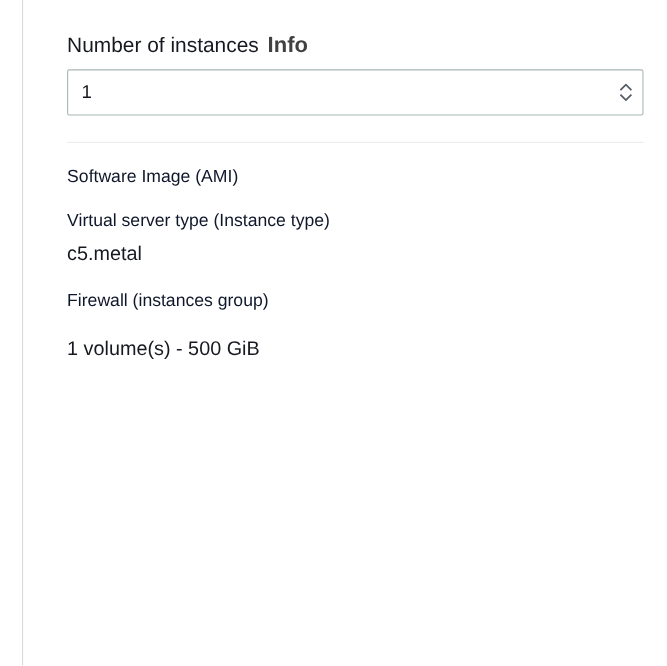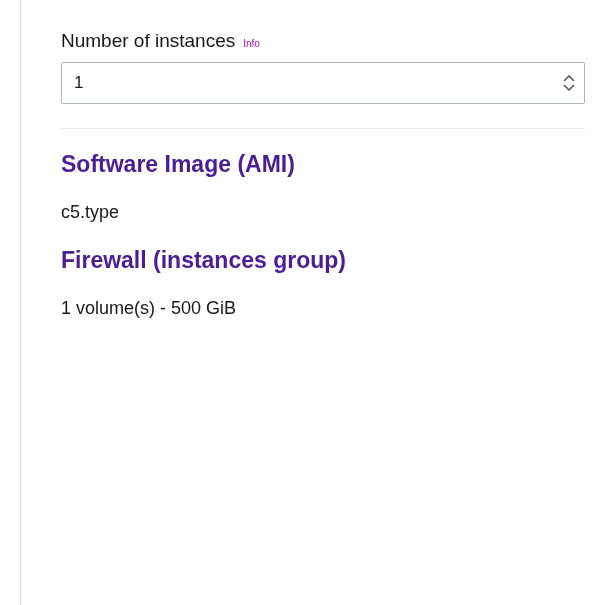--- a/index.html
+++ b/index.html
@@ -26,23 +26,23 @@
       align-items: baseline;
       gap: 8px;
       margin-bottom: 10px;
     }
     .field-label {
       font-size: 19px;
       font-weight: 400;
       color: #16191f;
     }
     .info-link {
-      color: #a21caf;
-      font-size: 10px;
-      font-weight: 400;
+      color: #404040;
+      font-size: 20px;
+      font-weight: 700;
       cursor: pointer;
     }
     .stepper-input {
       position: relative;
       width: 100%;
       margin-bottom: 24px;
     }
     .stepper-input input {
       width: 100%;
       height: 42px;
@@ -68,23 +68,23 @@
     }
     .divider {
       border: none;
       border-top: 1px solid #eaeded;
       margin-bottom: 22px;
     }
     .section {
       margin-bottom: 22px;
     }
     .section-title {
-      color: #4c1d95;
-      font-size: 23px;
-      font-weight: 700;
+      color: #0f172a;
+      font-size: 16px;
+      font-weight: 400;
       margin-bottom: 8px;
     }
     .section-value {
       font-size: 18px;
       color: #16191f;
       font-weight: 400;
       line-height: 1.4;
     }
     .read-more {
       color: #0073bb;
@@ -120,21 +120,22 @@
     </div>
   </div>
 
   <hr class="divider">
 
   <div class="section">
     <div class="section-title">Software Image (AMI)</div>
   </div>
 
   <div class="section">
-    <div class="section-value">c5.type</div>
+    <div class="section-title">Virtual server type (Instance type)</div>
+    <div class="section-value">c5.metal</div>
   </div>
 
   <div class="section">
     <div class="section-title">Firewall (instances group)</div>
   </div>
 
   <div class="section">
     <div class="section-value">1 volume(s) - 500 GiB</div>
   </div>
 

